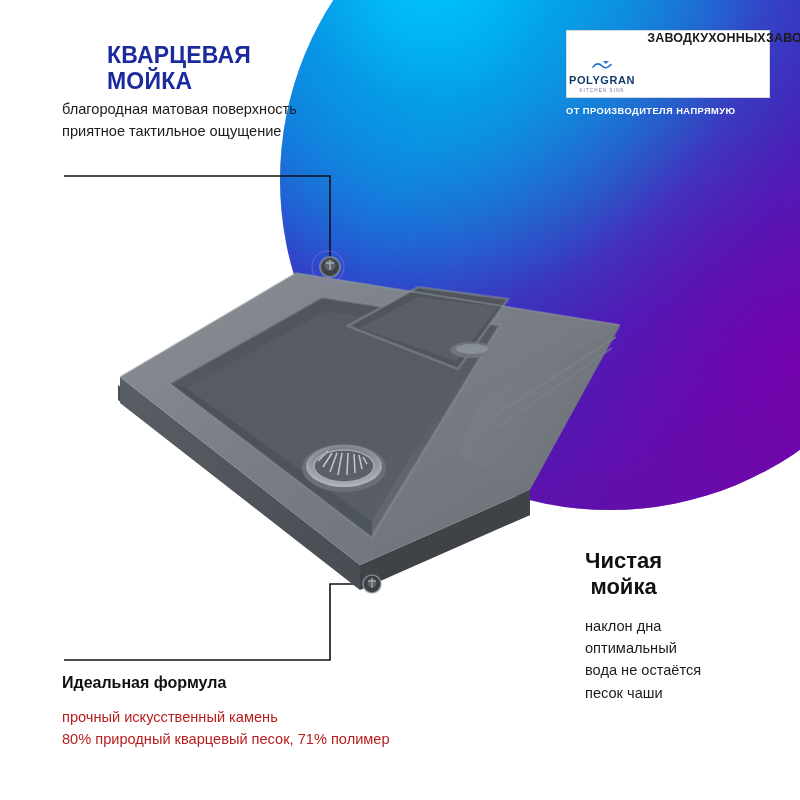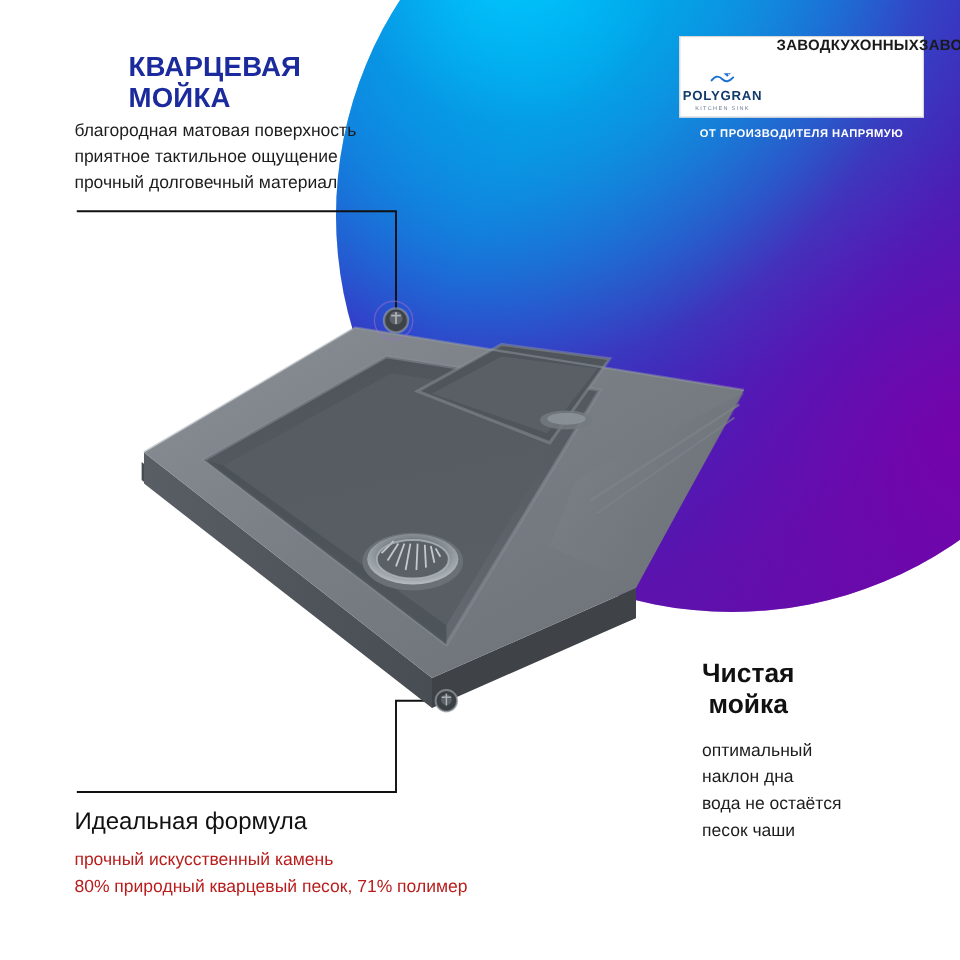--- a/index.html
+++ b/index.html
@@ -110,21 +110,20 @@
     font-weight: bold;
     color: #1a1a1a;
     line-height: 1.18;
     letter-spacing: 0.2px;
   }
   .logo-caption {
     position: absolute;
     left: 566px;
     top: 106px;
     width: 204px;
-    text-align: center;
     color: #ffffff;
     font-size: 9.3px;
     font-weight: bold;
     letter-spacing: 0.45px;
   }
 
   
   .tl-title {
     position: absolute;
     left: 62px;
@@ -161,22 +160,22 @@
     top: 615px;
     font-size: 14.6px;
     color: #1c1c1c;
     line-height: 1.52;
   }
 
   .bl-title {
     position: absolute;
     left: 62px;
     top: 673px;
-    font-size: 20px;
-    font-weight: normal;
+    font-size: 16px;
+    font-weight: bold;
     color: #111111;
     line-height: 1.2;
   }
   .bl-body {
     position: absolute;
     left: 62px;
     top: 707px;
     font-size: 14.6px;
     color: #b91c1c;
     line-height: 1.5;
@@ -230,30 +229,29 @@
   </div>
   <div class="logo-caption">ОТ ПРОИЗВОДИТЕЛЯ НАПРЯМУЮ</div>
 
   <div class="tl-title">
     <div>КВАРЦЕВАЯ</div>
     <div>МОЙКА</div>
   </div>
   <div class="tl-body">
     <div>благородная матовая поверхность</div>
     <div>приятное тактильное ощущение</div>
-    <div>прочный долговечный материал</div>
   </div>
 
   <div class="br-title">
     <div>Чистая</div>
     <div>мойка</div>
   </div>
   <div class="br-body">
+    <div>наклон дна</div>
     <div>оптимальный</div>
-    <div>наклон дна</div>
     <div>вода не остаётся</div>
     <div>песок чаши</div>
   </div>
 
   <div class="bl-title">Идеальная формула</div>
   <div class="bl-body">
     <div>прочный искусственный камень</div>
     <div>80% природный кварцевый песок, 71% полимер</div>
   </div>
 

